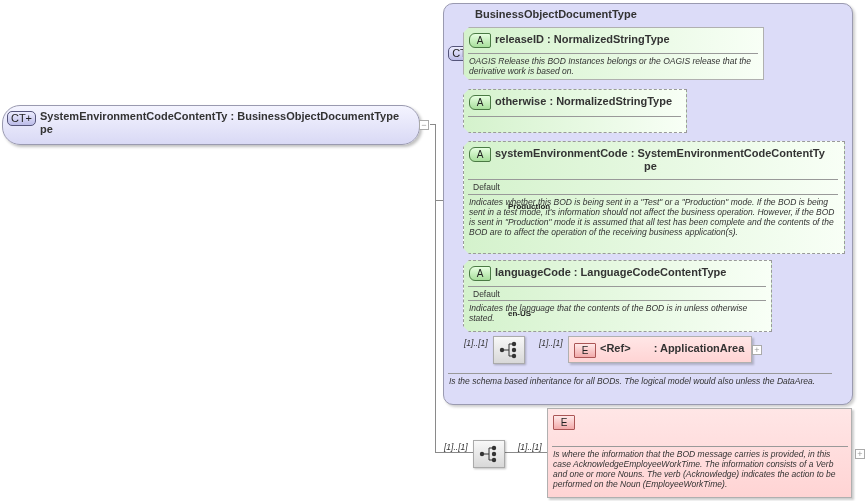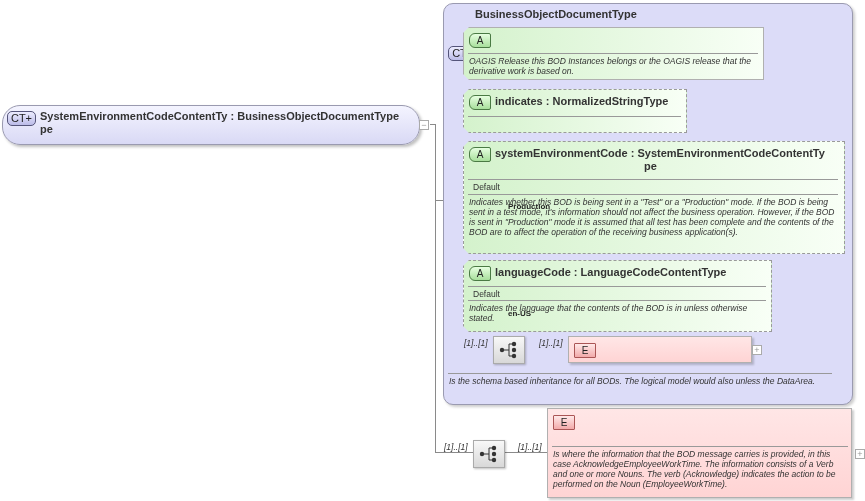--- a/index.html
+++ b/index.html
@@ -130,28 +130,32 @@
 
 <div class="base">
   <div class="ct-badge">CT</div>
   <div class="title">BusinessObjectDocumentType</div>
   <div class="desc-sep"></div>
   <div class="desc">Is the schema based inheritance for all BODs. The logical model would also unless the DataArea.</div>
 </div>
 
 <div class="attr" style="left:463px; top:27px; width:299px; height:51px;">
   <div class="a-badge">A</div>
+  <div class="name">
+    <span>releaseID</span>
+    <span>: NormalizedStringType</span>
+  </div>
   <div class="sep" style="top:25px; width:290px;"></div>
   <div class="desc" style="top:28px; width:290px;">OAGIS Release this BOD Instances belongs or the OAGIS release that the derivative work is based on.</div>
 </div>
 
 <div class="attr dashed" style="left:463px; top:89px; width:222px; height:42px;">
   <div class="a-badge">A</div>
   <div class="name">
-    <span>indicates</span>
+    <span>otherwise</span>
     <span>: NormalizedStringType</span>
   </div>
   <div class="sep" style="top:26px; width:213px;"></div>
 </div>
 
 <div class="attr dashed" style="left:463px; top:141px; width:380px; height:111px;">
   <div class="a-badge">A</div>
   <div class="name" style="width:345px;">
     <span>systemEnvironmentCode</span>
     <span>: SystemEnvironmentCodeContentTy</span><br>
@@ -187,20 +191,24 @@
     <line x1="15" y1="19" x2="19" y2="19" stroke="#333" stroke-width="1"></line>
     <circle cx="20" cy="7" r="2.2" fill="#333"></circle>
     <circle cx="20" cy="13" r="2.2" fill="#333"></circle>
     <circle cx="20" cy="19" r="2.2" fill="#333"></circle>
   </svg>
 </div>
 <div class="mult" style="left:539px; top:338px;">[1]..[1]</div>
 
 <div class="elem" style="left:568px; top:336px; width:182px; height:25px;">
   <div class="e-badge">E</div>
+  <div class="name">
+    <span>&lt;Ref&gt;</span>
+    <span style="padding-left:20px;">: ApplicationArea</span>
+  </div>
 </div>
 <div class="toggle" style="left:752px; top:345px;">+</div>
 
 <div class="mult" style="left:444px; top:442px;">[1]..[1]</div>
 <div class="seq" style="left:473px; top:440px;">
   <svg width="30" height="26" viewBox="0 0 30 26">
     <circle cx="8" cy="13" r="2.2" fill="#333"></circle>
     <line x1="10" y1="13" x2="15" y2="13" stroke="#333" stroke-width="1"></line>
     <line x1="15" y1="7" x2="15" y2="19" stroke="#333" stroke-width="1"></line>
     <line x1="15" y1="7" x2="19" y2="7" stroke="#333" stroke-width="1"></line>

